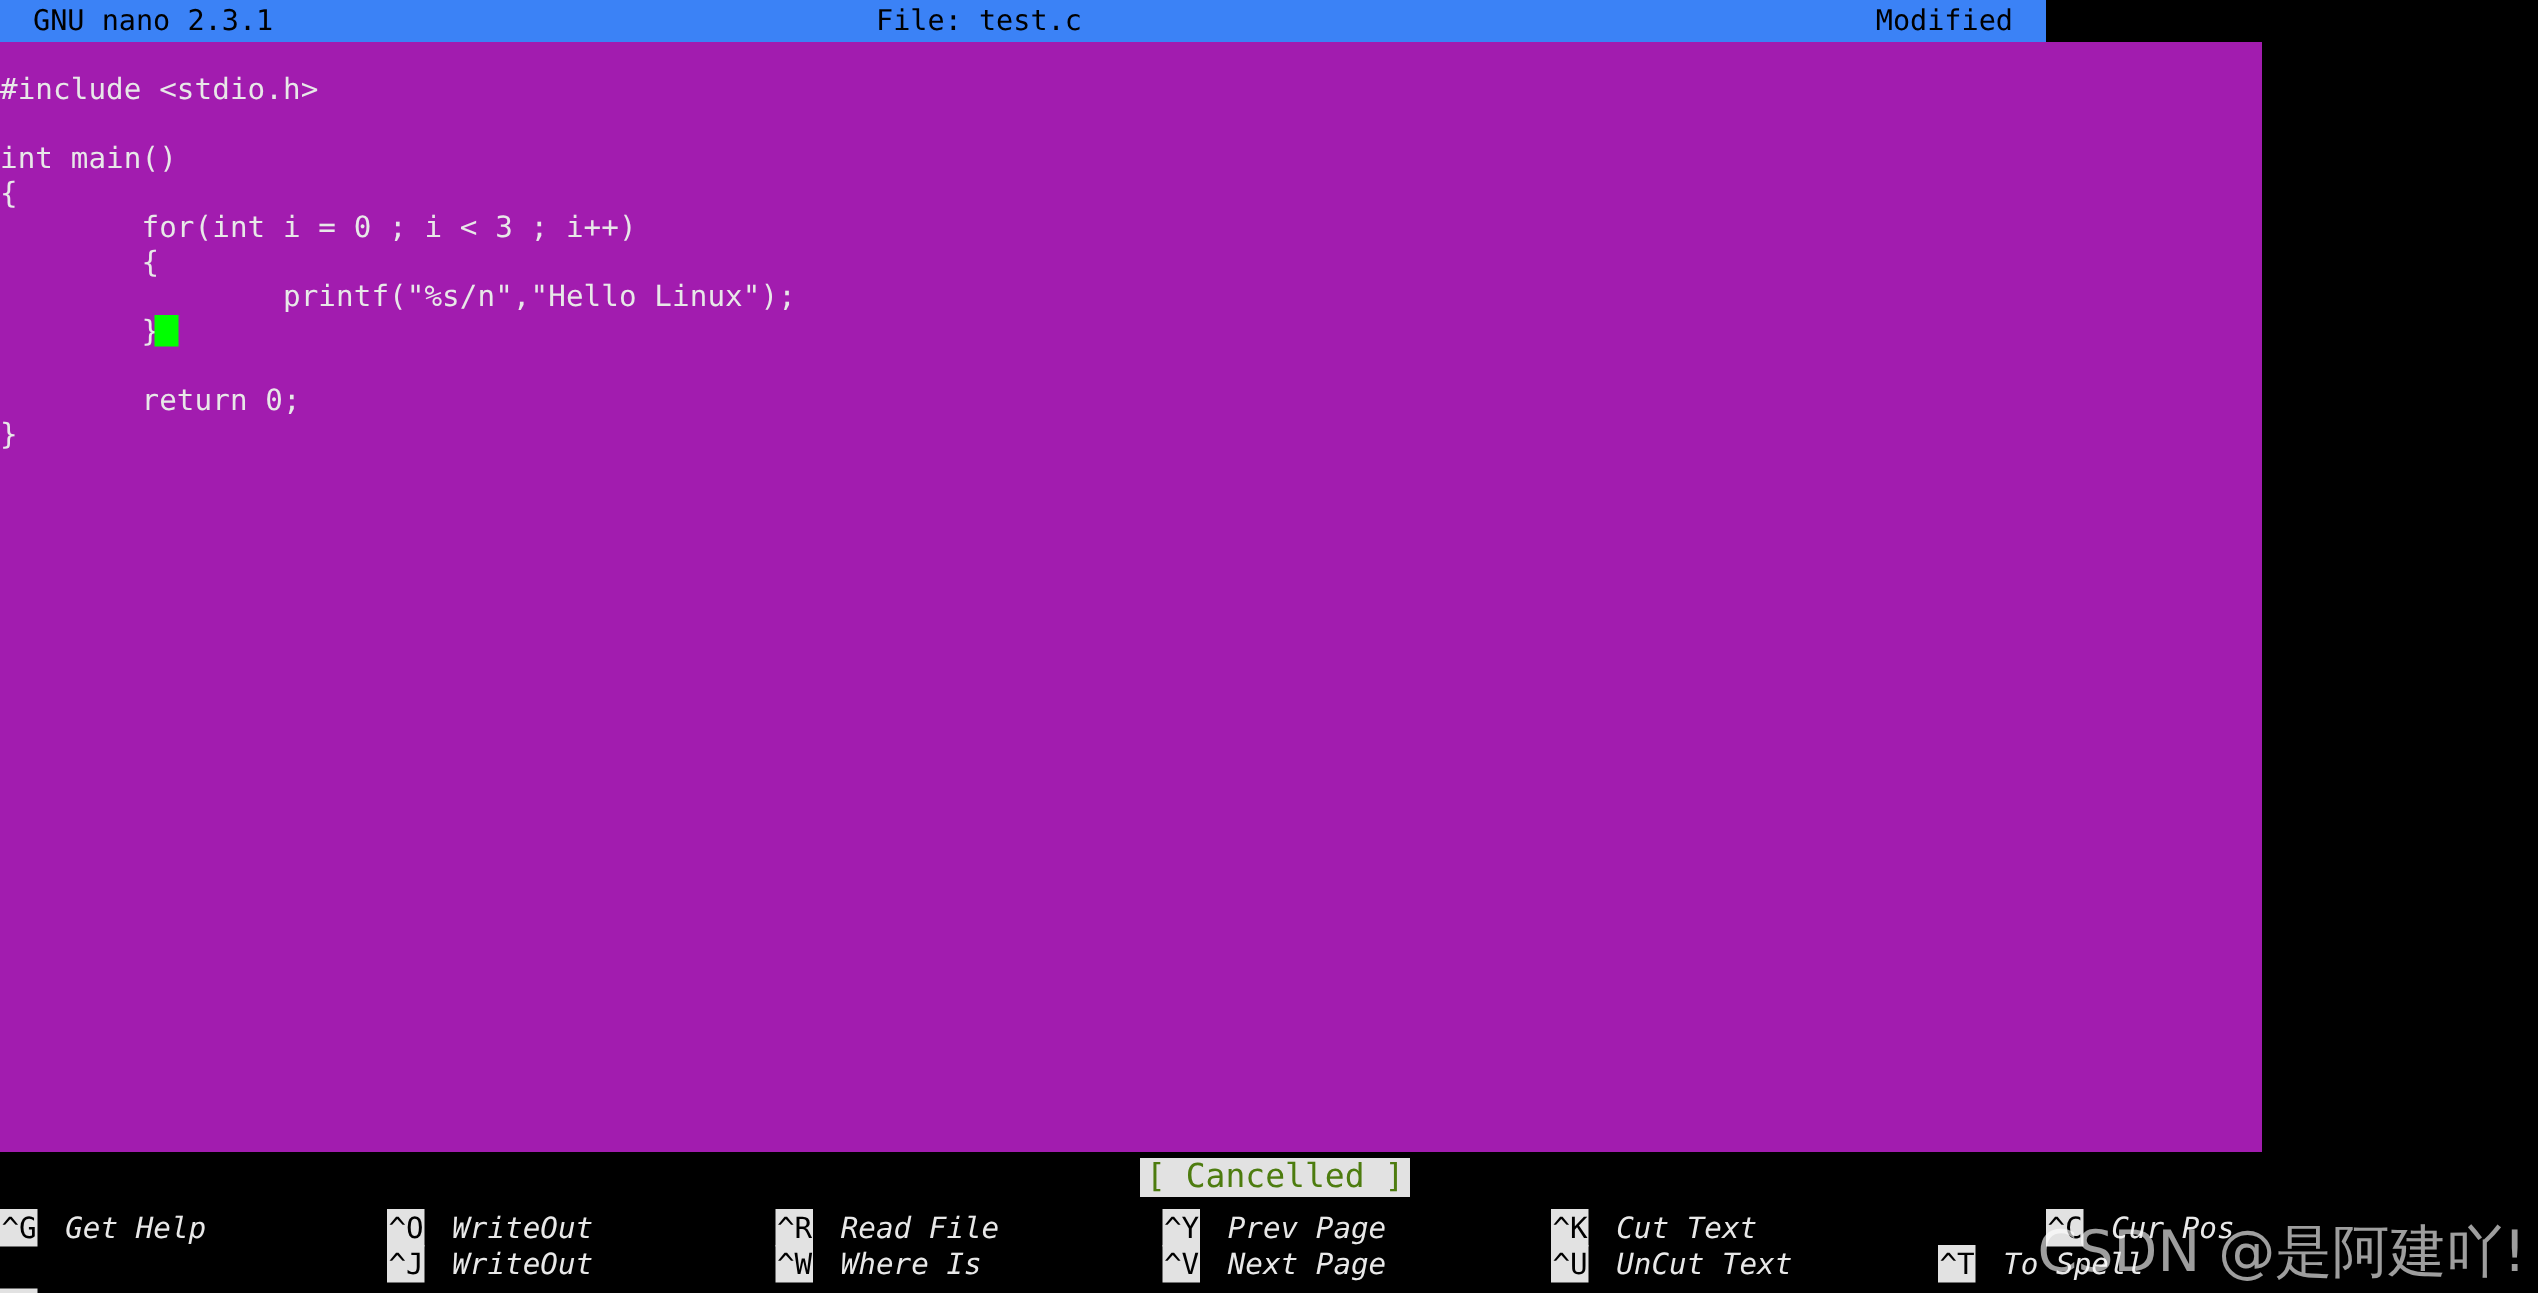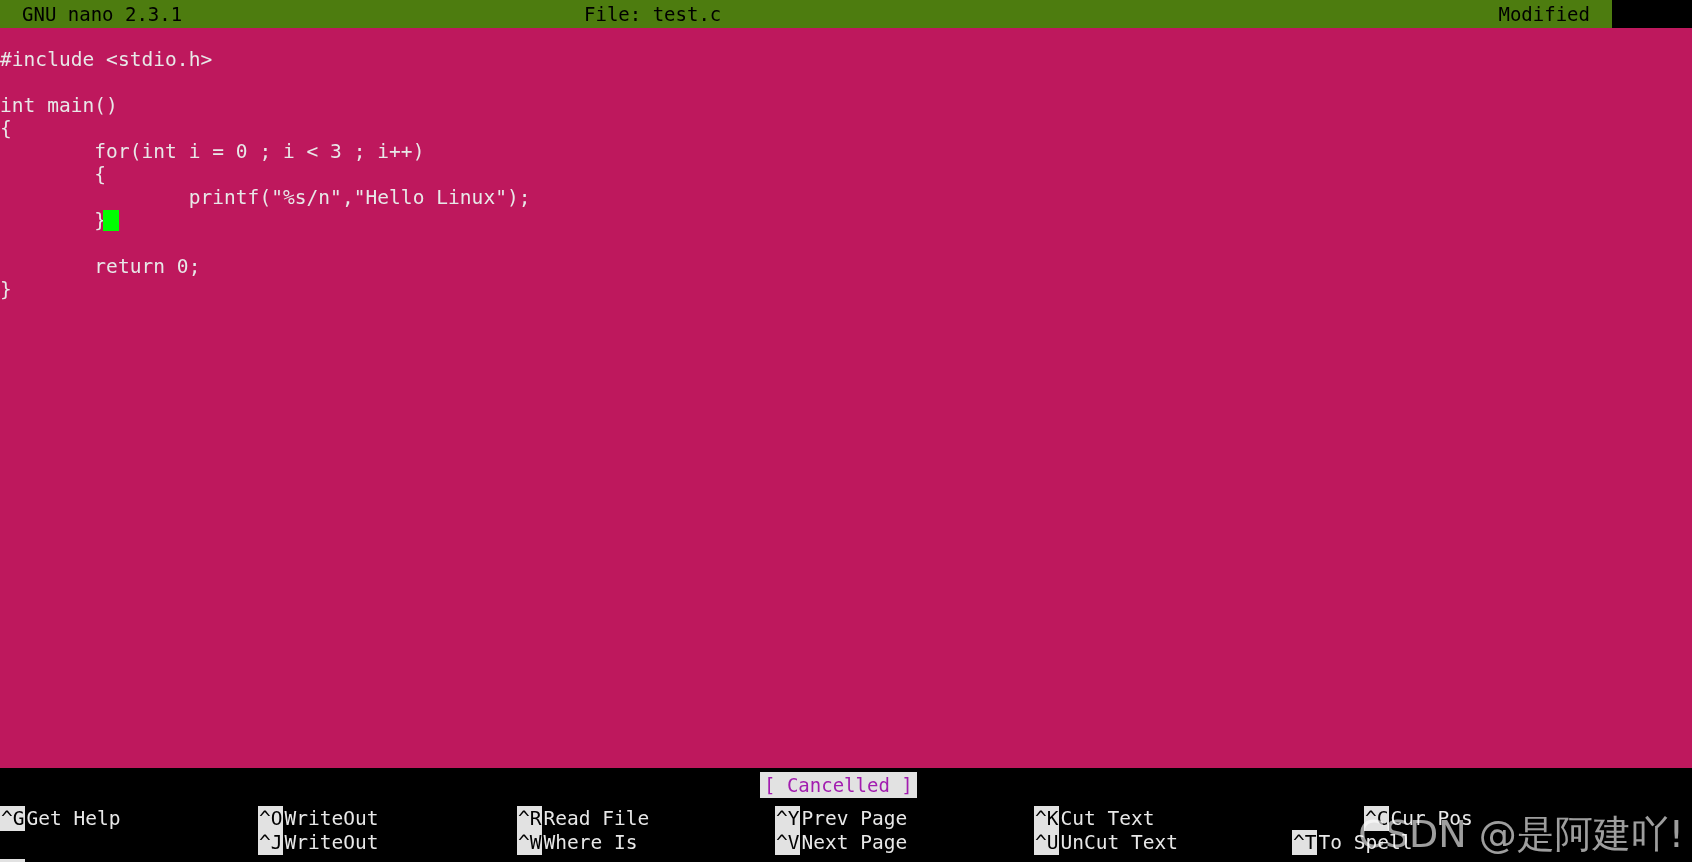--- a/index.html
+++ b/index.html
@@ -13,45 +13,45 @@
     overflow: hidden;
     font-family: "DejaVu Sans Mono", "Liberation Mono", monospace;
     position: relative;
   }
 
   
   #title-bar {
     position: absolute;
     left: 0;
     top: 0;
-    width: 1612px;
+    width: 1364px;
     height: 28px;
-    background: #4d7c0f;
+    background: #3b82f6;
     color: #000000;
     font-size: 19px;
     line-height: 28px;
     white-space: pre;
   }
   #title-bar .tb-cell {
     position: absolute;
     top: 0;
     line-height: 28px;
   }
   .tb-app     { left: 22px; }
   .tb-file    { left: 584px; }
   .tb-mod     { right: 22px; text-align: center; }
 
   
   #editor {
     position: absolute;
     left: 0;
     top: 28px;
-    width: 1692px;
+    width: 1508px;
     height: 740px;
-    background: #be185d;
+    background: #a21caf;
     color: #e8e8e8;
     font-size: 19.5px;
     white-space: pre;
   }
   .code-line {
     position: absolute;
     left: 0;
     height: 23px;
     line-height: 23px;
     white-space: pre;
@@ -69,22 +69,22 @@
   }
 
   
   #status-message {
     position: absolute;
     top: 772px;
     left: 760px;
     height: 26px;
     line-height: 26px;
     background: #e2e2e2;
-    color: #a21caf;
-    font-size: 19px;
+    color: #4d7c0f;
+    font-size: 22px;
     padding: 0 4px;
     white-space: pre;
   }
 
   
   #shortcut-bar {
     position: absolute;
     left: 0;
     top: 806px;
     width: 1692px;
@@ -99,21 +99,22 @@
     font-size: 19.5px;
   }
   .sc-key {
     display: inline-block;
     background: #e2e2e2;
     color: #000000;
     padding: 0 1px;
   }
   .sc-label {
     color: #e8e8e8;
-    padding-left: 1px;
+    padding-left: 18px;
+    font-style: italic;
   }
 
   
   #watermark {
     position: absolute;
     right: 8px;
     top: 806px;
     height: 56px;
     line-height: 56px;
     color: rgba(255,255,255,0.62);

